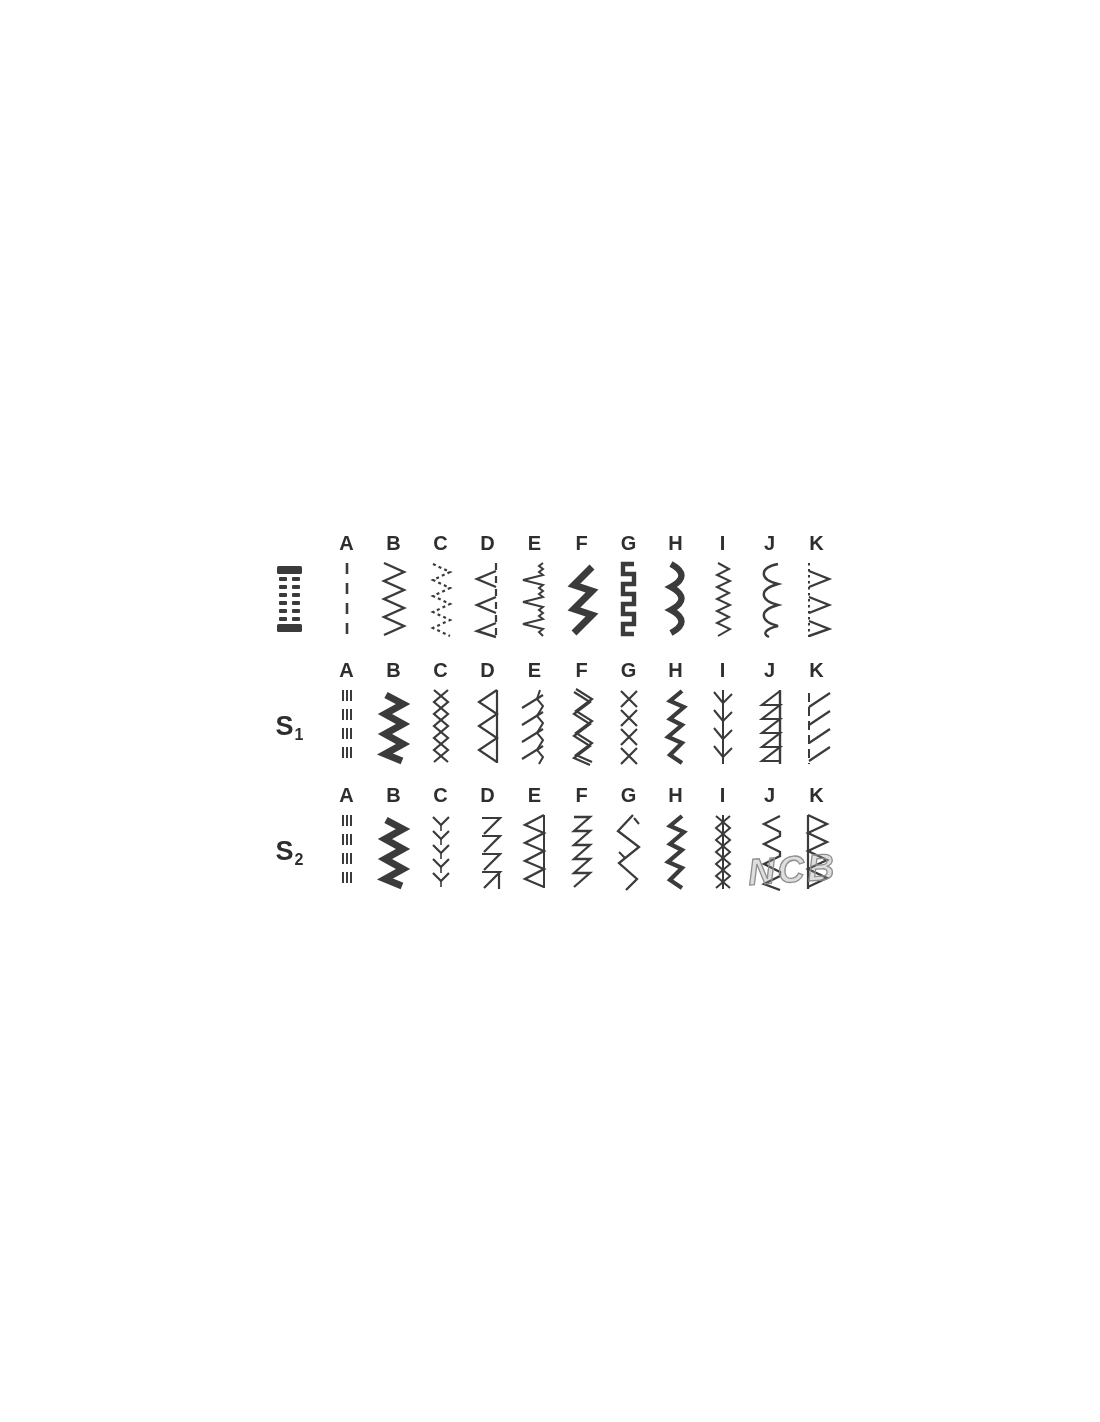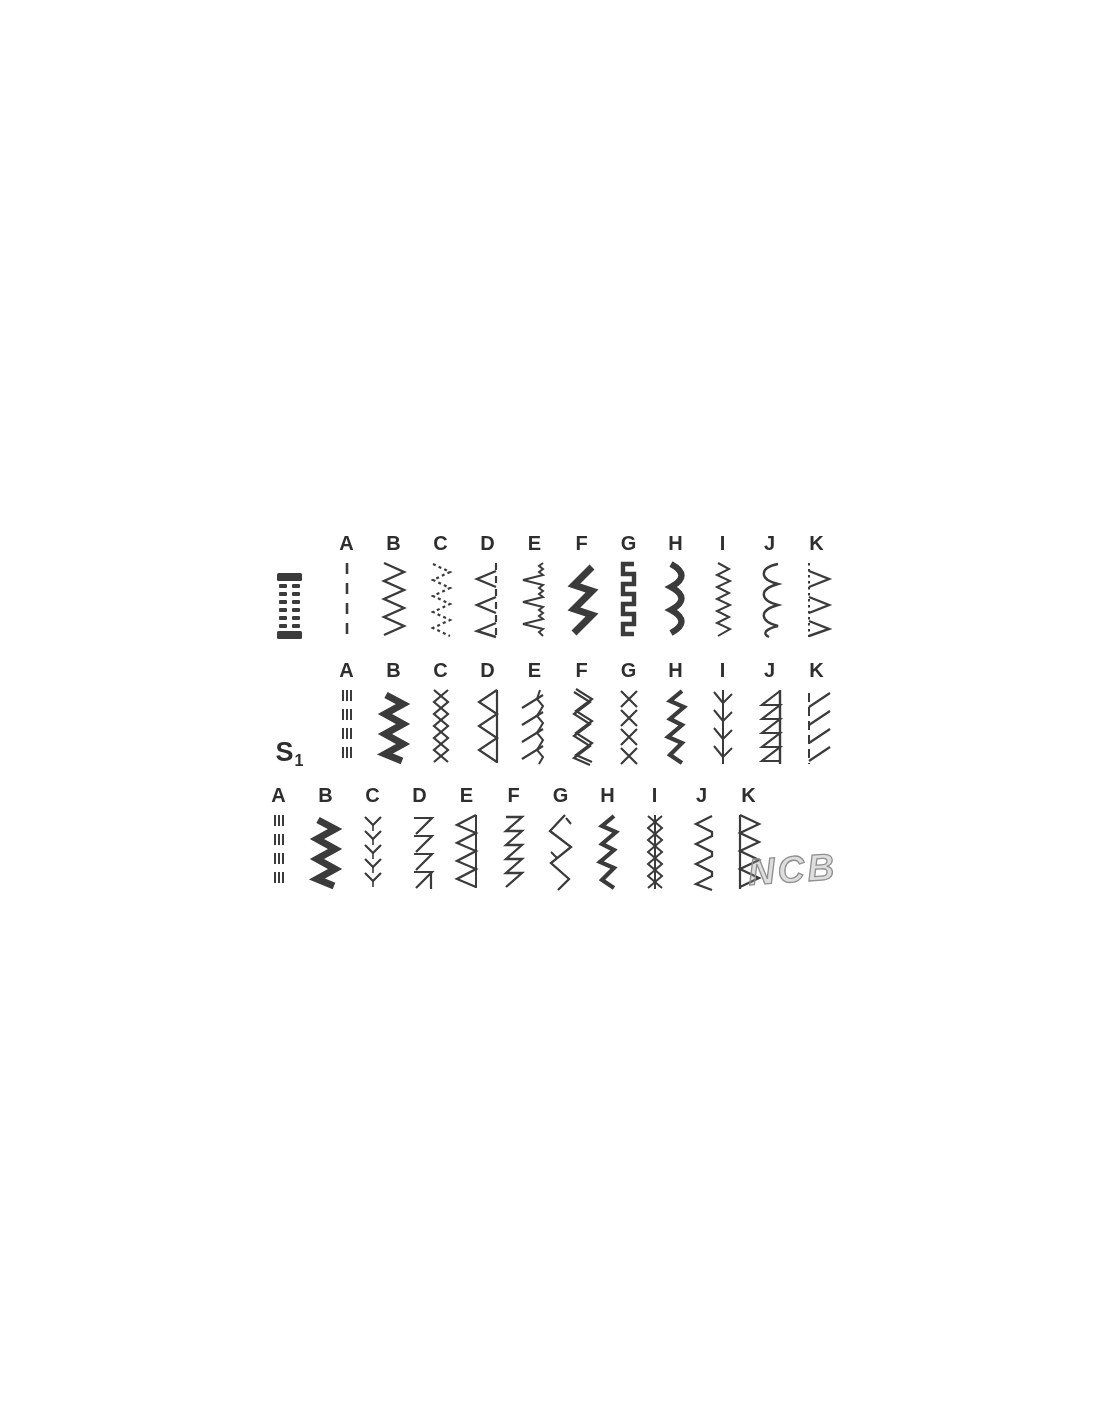--- a/index.html
+++ b/index.html
@@ -7,21 +7,21 @@
     position:relative;width:1100px;height:1422px;background:#ffffff;
     overflow:hidden;font-family:"Liberation Sans",sans-serif;
   }
   .chart{position:absolute;left:255px;top:533px;}
   .row-block{position:absolute;left:0;display:flex;}
   .row-block.r0{top:0;}
   .row-block.r1{top:127px;}
   .row-block.r2{top:252px;}
   .label-cell{
     width:68px;height:80px;padding-top:26px;box-sizing:content-box;
-    display:flex;align-items:flex-end;justify-content:center;
+    display:flex;align-items:center;justify-content:center;
   }
   .row-label{
     font-size:27px;font-weight:bold;color:#2e2e2e;line-height:1;
     letter-spacing:0;
   }
   .row-label .sub{font-size:16px;position:relative;top:5px;left:1px;}
   .cell{width:47px;display:flex;flex-direction:column;align-items:center;}
   .letter{
     height:26px;font-size:20px;font-weight:bold;color:#2e2e2e;
     line-height:21px;text-align:center;
@@ -201,20 +201,23 @@
         </div>
         <div class="cell">
           <div class="letter">K</div>
           <svg class="stitch" width="36" height="80" viewBox="0 0 36 80">
             <path d="M10 7 V78" fill="none" stroke="#3b3b3b" stroke-width="2" stroke-dasharray="9 5" stroke-linejoin="miter" stroke-linecap="butt"></path>
             <path d="M10 21 L31 7 M10 39 L31 25 M10 57 L31 43 M10 75 L31 61" fill="none" stroke="#3b3b3b" stroke-width="2.2" stroke-linejoin="miter" stroke-linecap="butt"></path>
           </svg>
         </div>
       </div>
       <div class="row-block r2">
+        <div class="label-cell">
+          <span class="row-label"><span>S</span><span class="sub">2</span></span>
+        </div>
         <div class="cell">
           <div class="letter">A</div>
           <svg class="stitch" width="36" height="80" viewBox="0 0 36 80">
             <path d="M14 4 V78 M18 4 V78 M22 4 V78" fill="none" stroke="#3b3b3b" stroke-width="2" stroke-dasharray="11 8" stroke-linejoin="miter" stroke-linecap="butt"></path>
           </svg>
         </div>
         <div class="cell">
           <div class="letter">B</div>
           <svg class="stitch" width="36" height="80" viewBox="0 0 36 80">
             <path d="M10 9 L27 18 9 28 27 38 9 48 27 58 9 68 26 75" fill="none" stroke="#3b3b3b" stroke-width="7" stroke-linejoin="miter" stroke-linecap="butt"></path>

